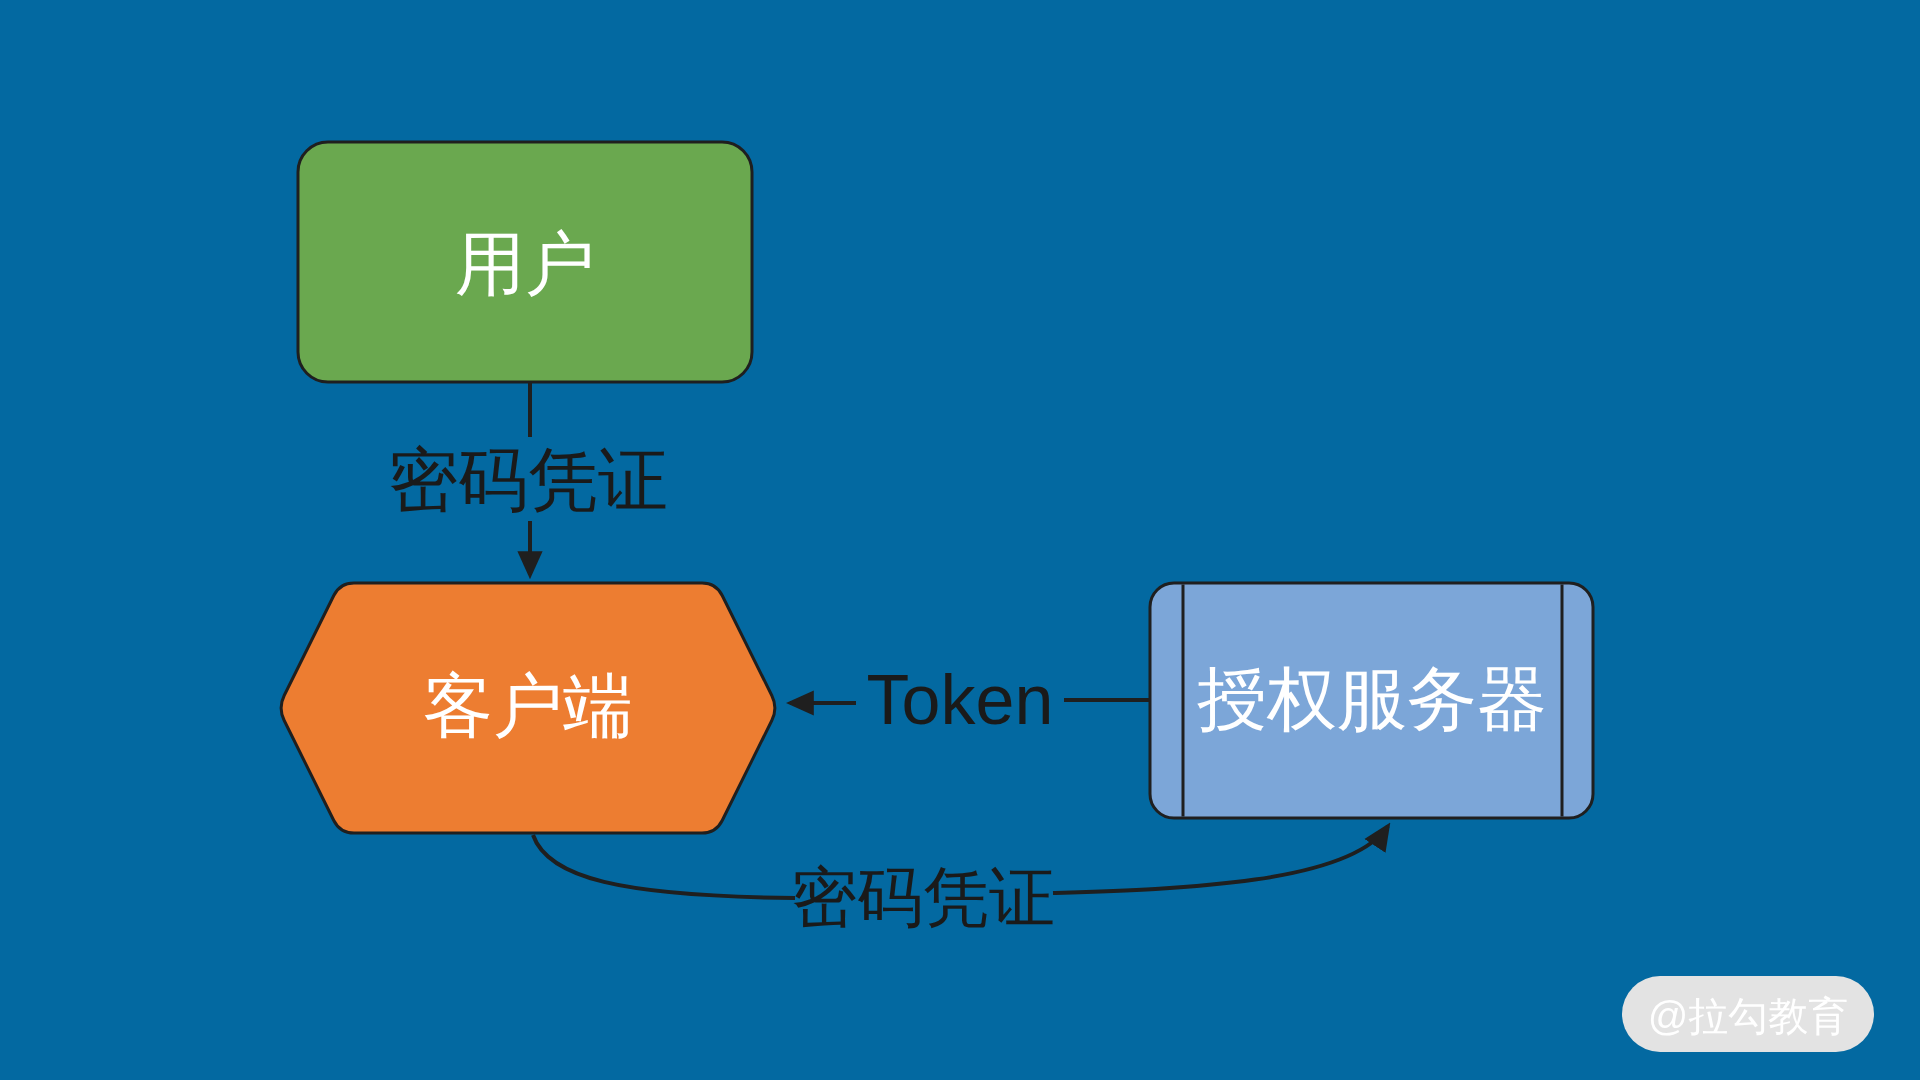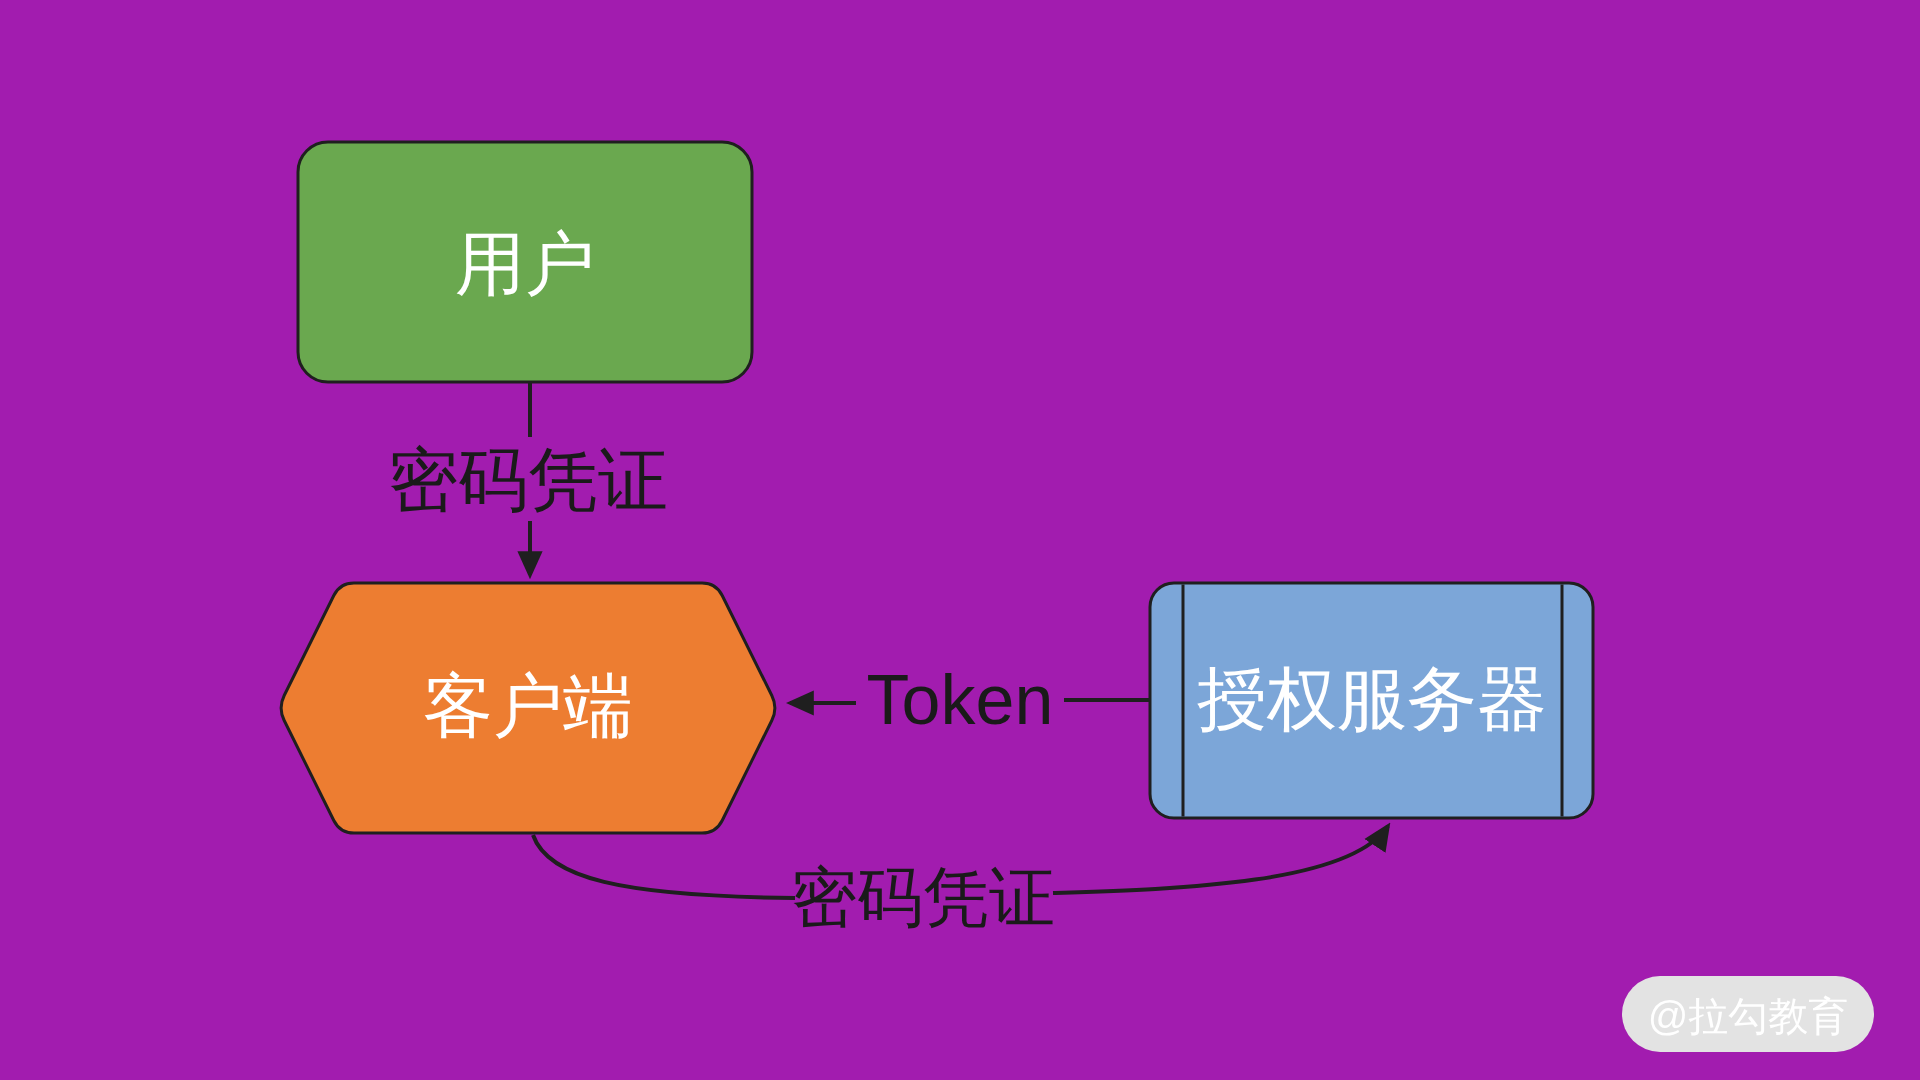--- a/index.html
+++ b/index.html
@@ -4,21 +4,21 @@
 <style>
   html, body {
     margin: 0;
     padding: 0;
     background: #ffffff;
   }
   .stage {
     position: relative;
     width: 1920px;
     height: 1080px;
-    background: #a21caf;
+    background: #0369a1;
     overflow: hidden;
     font-family: "Liberation Sans", "DejaVu Sans", sans-serif;
   }
   svg { display: block; }
   .shape {
     stroke: #1f1f1f;
     stroke-width: 3;
   }
   .inner-bar {
     stroke: #1f1f1f;

